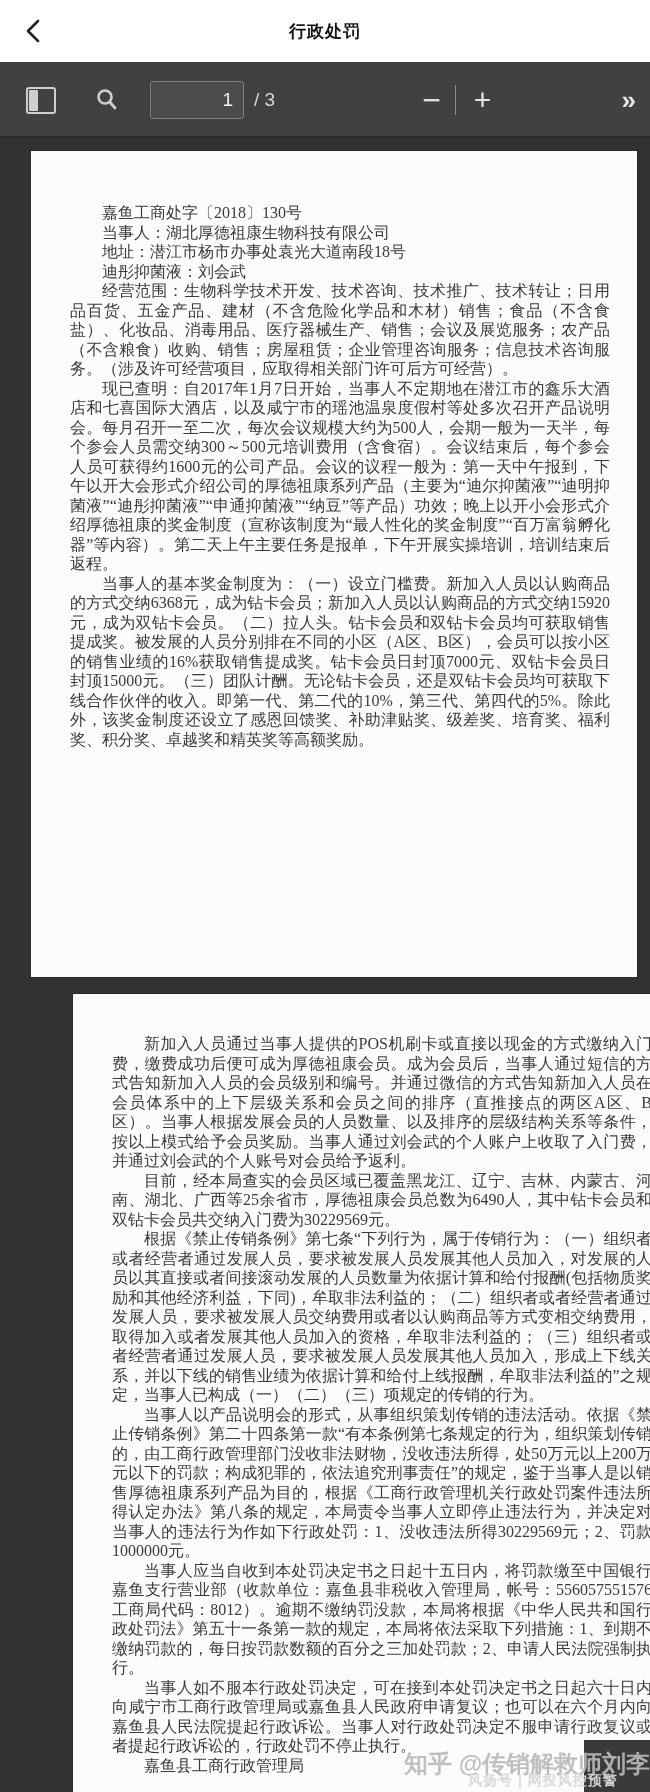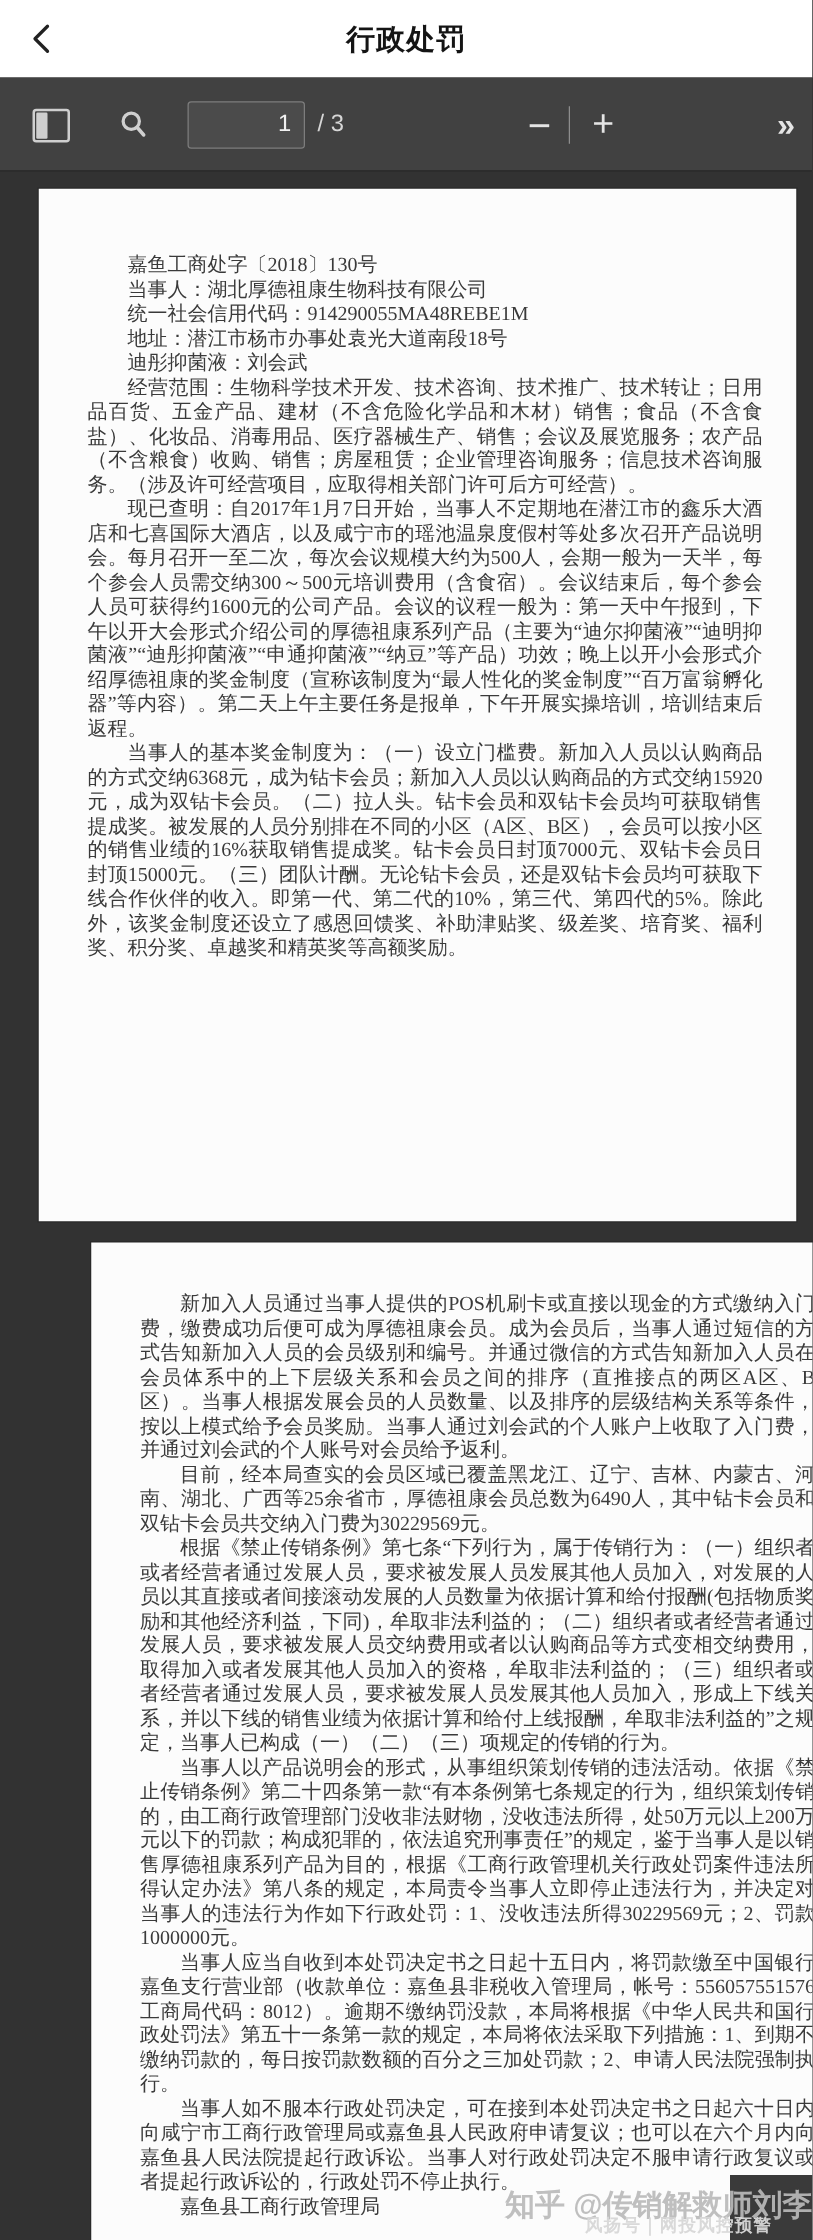--- a/index.html
+++ b/index.html
@@ -9,21 +9,21 @@
   }
   
   .app-header{
     position:absolute;top:0;left:0;right:0;height:62px;background:#ffffff;
     display:flex;align-items:center;justify-content:center;z-index:3;
   }
   .back-btn{
     position:absolute;left:16px;top:13px;width:36px;height:36px;
     background:none;border:none;padding:4px;cursor:pointer;
   }
-  .app-title{font-size:23px;font-weight:600;color:#141414;letter-spacing:1px;}
+  .app-title{font-size:17px;font-weight:600;color:#141414;letter-spacing:1px;}
   
   .pdf-toolbar{
     position:absolute;top:62px;left:0;right:0;height:76px;background:#414141;
     display:flex;align-items:center;z-index:3;box-shadow:inset 0 -2px 0 #2c2c2c;
   }
   .tb-btn{background:none;border:none;padding:0;cursor:pointer;color:#e4e4e4;}
   .sidebar-glyph{
     margin-left:26px;width:26px;height:23px;border:2px solid #cfcfcf;border-radius:3px;
     position:relative;display:block;
   }
@@ -98,21 +98,20 @@
   <span class="tb-divider"></span>
   <button class="tb-btn plus-btn">+</button>
   <button class="tb-btn forward-btn">»</button>
 </div>
 
 <div class="viewer">
 
   <div class="page page-1">
     <p class="doc-number">嘉鱼工商处字〔2018〕130号</p>
     <p>当事人：湖北厚德祖康生物科技有限公司</p>
-    <p>统一社会信用代码：914290055MA48REBE1M</p>
     <p>地址：潜江市杨市办事处袁光大道南段18号</p>
     <p>迪彤抑菌液：刘会武</p>
     <p>经营范围：生物科学技术开发、技术咨询、技术推广、技术转让；日用品百货、五金产品、建材（不含危险化学品和木材）销售；食品（不含食盐）、化妆品、消毒用品、医疗器械生产、销售；会议及展览服务；农产品（不含粮食）收购、销售；房屋租赁；企业管理咨询服务；信息技术咨询服务。（涉及许可经营项目，应取得相关部门许可后方可经营）。</p>
     <p>现已查明：自2017年1月7日开始，当事人不定期地在潜江市的鑫乐大酒店和七喜国际大酒店，以及咸宁市的瑶池温泉度假村等处多次召开产品说明会。每月召开一至二次，每次会议规模大约为500人，会期一般为一天半，每个参会人员需交纳300～500元培训费用（含食宿）。会议结束后，每个参会人员可获得约1600元的公司产品。会议的议程一般为：第一天中午报到，下午以开大会形式介绍公司的厚德祖康系列产品（主要为“迪尔抑菌液”“迪明抑菌液”“迪彤抑菌液”“申通抑菌液”“纳豆”等产品）功效；晚上以开小会形式介绍厚德祖康的奖金制度（宣称该制度为“最人性化的奖金制度”“百万富翁孵化器”等内容）。第二天上午主要任务是报单，下午开展实操培训，培训结束后返程。</p>
     <p>当事人的基本奖金制度为：（一）设立门槛费。新加入人员以认购商品的方式交纳6368元，成为钻卡会员；新加入人员以认购商品的方式交纳15920元，成为双钻卡会员。（二）拉人头。钻卡会员和双钻卡会员均可获取销售提成奖。被发展的人员分别排在不同的小区（A区、B区），会员可以按小区的销售业绩的16%获取销售提成奖。钻卡会员日封顶7000元、双钻卡会员日封顶15000元。（三）团队计酬。无论钻卡会员，还是双钻卡会员均可获取下线合作伙伴的收入。即第一代、第二代的10%，第三代、第四代的5%。除此外，该奖金制度还设立了感恩回馈奖、补助津贴奖、级差奖、培育奖、福利奖、积分奖、卓越奖和精英奖等高额奖励。</p>
   </div>
 
   <div class="page page-2">
     <p>新加入人员通过当事人提供的POS机刷卡或直接以现金的方式缴纳入门费，缴费成功后便可成为厚德祖康会员。成为会员后，当事人通过短信的方式告知新加入人员的会员级别和编号。并通过微信的方式告知新加入人员在会员体系中的上下层级关系和会员之间的排序（直推接点的两区A区、B区）。当事人根据发展会员的人员数量、以及排序的层级结构关系等条件，按以上模式给予会员奖励。当事人通过刘会武的个人账户上收取了入门费，并通过刘会武的个人账号对会员给予返利。</p>
     <p>目前，经本局查实的会员区域已覆盖黑龙江、辽宁、吉林、内蒙古、河南、湖北、广西等25余省市，厚德祖康会员总数为6490人，其中钻卡会员和双钻卡会员共交纳入门费为30229569元。</p>

